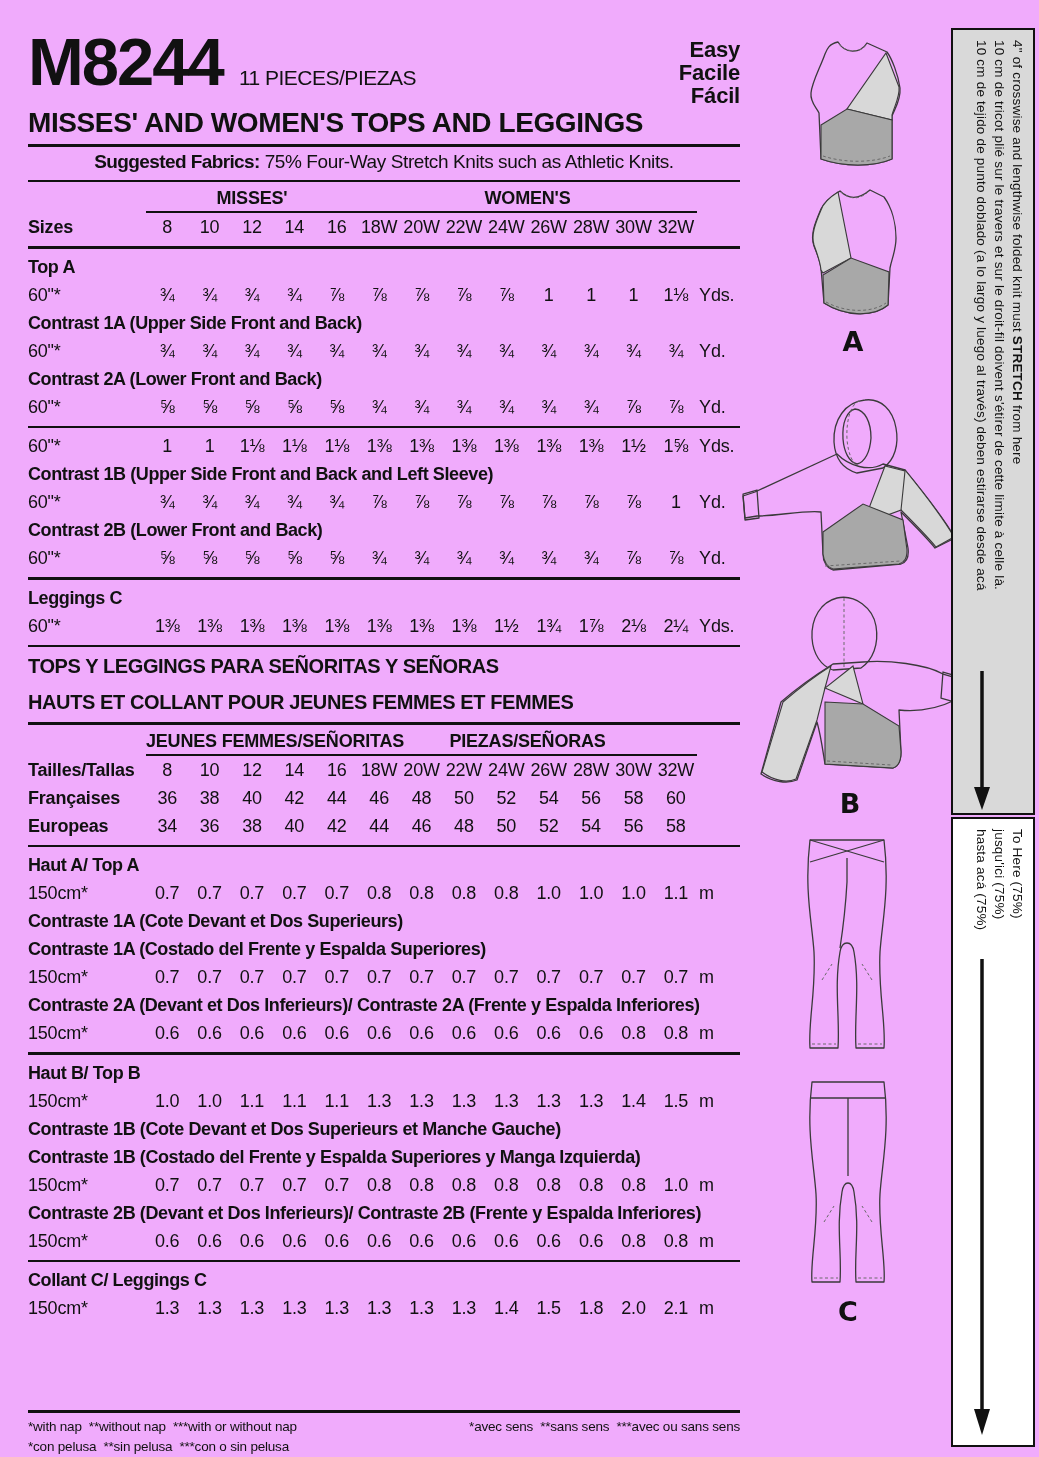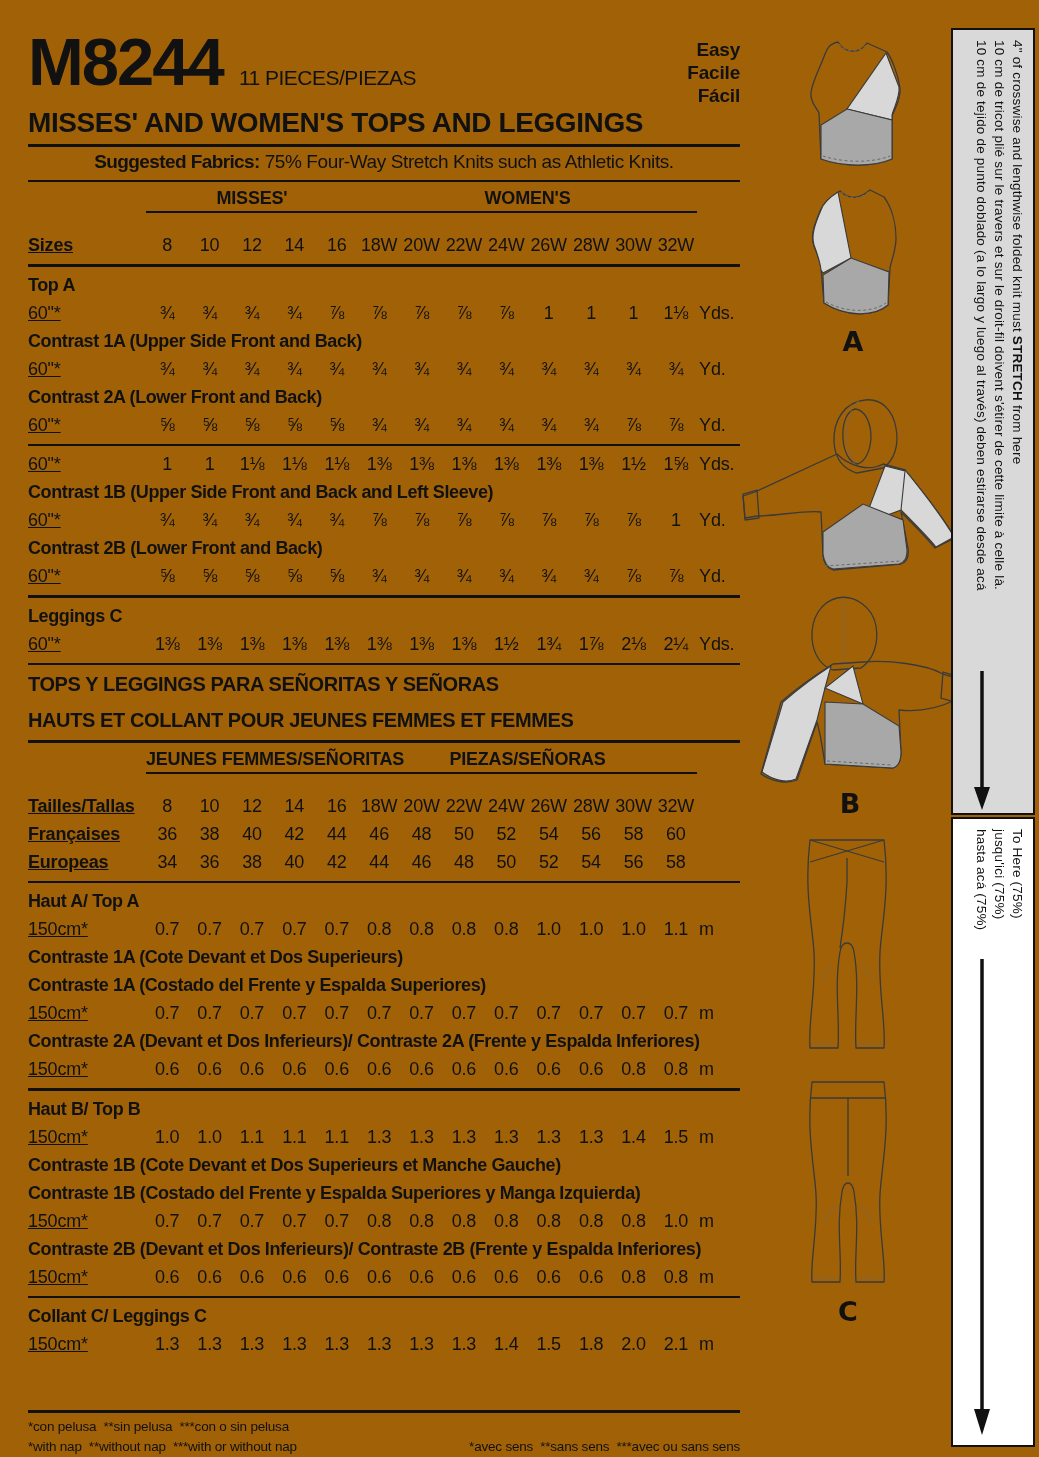--- a/index.html
+++ b/index.html
@@ -1,43 +1,43 @@
 <!DOCTYPE html>
 <html><head>
 <meta charset="utf-8">
 <style>
   * { margin:0; padding:0; box-sizing:border-box; }
   body { background:#e8e8e8; font-family:"Liberation Sans", sans-serif; color:#111; }
-  .page { position:relative; width:1039px; height:1457px; background:#a16207; overflow:hidden;
+  .page { position:relative; width:1039px; height:1457px; background:#f0abfc; overflow:hidden;
           letter-spacing:-0.2px; }
 
   
   .main { position:absolute; left:28px; top:24px; width:712px; }
 
   .hdr { display:flex; justify-content:space-between; align-items:flex-start; }
   .hdr-left { display:flex; align-items:baseline; gap:16px; }
   .pat-no { font-size:67px; font-weight:bold; letter-spacing:-2px; line-height:76px; }
   .pieces { font-size:21px; letter-spacing:-0.5px; }
-  .difficulty { text-align:right; font-weight:bold; font-size:19px; line-height:23px; padding-top:14px; }
+  .difficulty { text-align:right; font-weight:bold; font-size:22px; line-height:23px; padding-top:14px; }
 
   .title-line { font-size:28px; font-weight:bold; margin-top:0; letter-spacing:-0.4px; }
   .hrule { height:2.5px; background:#111; margin:5px 0 4px 0; }
   .fabrics { font-size:19px; margin-top:3px; letter-spacing:-0.4px;text-align:center; }
   .fabrics b { letter-spacing:-0.6px; }
 
   
   .ytable { margin-top:4px; font-size:18px; }
   .t-row { display:grid; grid-template-columns:118px repeat(13, 42.4px) 1fr; align-items:baseline;
            line-height:28px; }
   .t-val { text-align:center; }
   .t-unit { text-align:left; padding-left:2px; }
-  .t-label { font-weight:normal;text-decoration:underline; }
+  .t-label { font-weight:normal; }
   .t-label.bold { font-weight:bold; }
   .t-head { font-weight:bold; line-height:28px; letter-spacing:-0.4px; }
-  .group-row { line-height:24px; margin-bottom:18px; }
+  .group-row { line-height:24px; margin-bottom:0; }
   .group-cell { text-align:center; font-weight:bold; border-bottom:2px solid #111; padding-bottom:1px;
                 white-space:nowrap; }
   .mid-title { font-size:20px; font-weight:bold; line-height:30px; letter-spacing:-0.4px; }
 
   
   .footer { position:absolute; left:28px; top:1405px; width:712px; }
   .foot-row { display:flex; justify-content:space-between; font-size:13.5px; line-height:20px;
               white-space:pre-wrap; letter-spacing:-0.2px; }
 
   
@@ -426,25 +426,25 @@
           <span class="t-val">2.1</span>
           <span class="t-unit">m</span>
         </div>
       </div>
 
   </div>
 
   <div class="footer">
     <div class="hrule"></div>
     <div class="foot-row">
-      <span>*con pelusa  **sin pelusa  ***con o sin pelusa</span>
+      <span>*with nap  **without nap  ***with or without nap</span>
+      <span>*avec sens  **sans sens  ***avec ou sans sens</span>
     </div>
     <div class="foot-row">
-      <span>*with nap  **without nap  ***with or without nap</span>
-      <span>*avec sens  **sans sens  ***avec ou sans sens</span>
+      <span>*con pelusa  **sin pelusa  ***con o sin pelusa</span>
     </div>
   </div>
 
   <div class="fig" style="left:782px; top:30px; width:142px;">
     <svg width="142" height="292" viewBox="0 0 142 292">
 
       <path class="ln" fill="#ffffff" d="M56,12 C47,14 45,19 43,24 C38,38 30,52 29,63 C28,72 34,77 37,83 L39,129 C61,137 92,137 110,129 L110,86 C113,78 119,70 118,58 C116,44 110,29 105,22 L85,13 C78,24 63,24 56,12 Z"></path>
       <path fill="#d8d8d8" stroke="#3a3a3a" stroke-width="1.1" d="M104,23 L117,57 C118,67 112,77 110,85 L110,90 L65,79 Z"></path>
       <path fill="#a8a8a8" stroke="#3a3a3a" stroke-width="1.1" d="M39,95 L65,79 L110,90 L110,129 C92,137 61,137 39,129 Z"></path>
       <path class="dash" d="M41,126 C62,133 90,133 108,126"></path>

